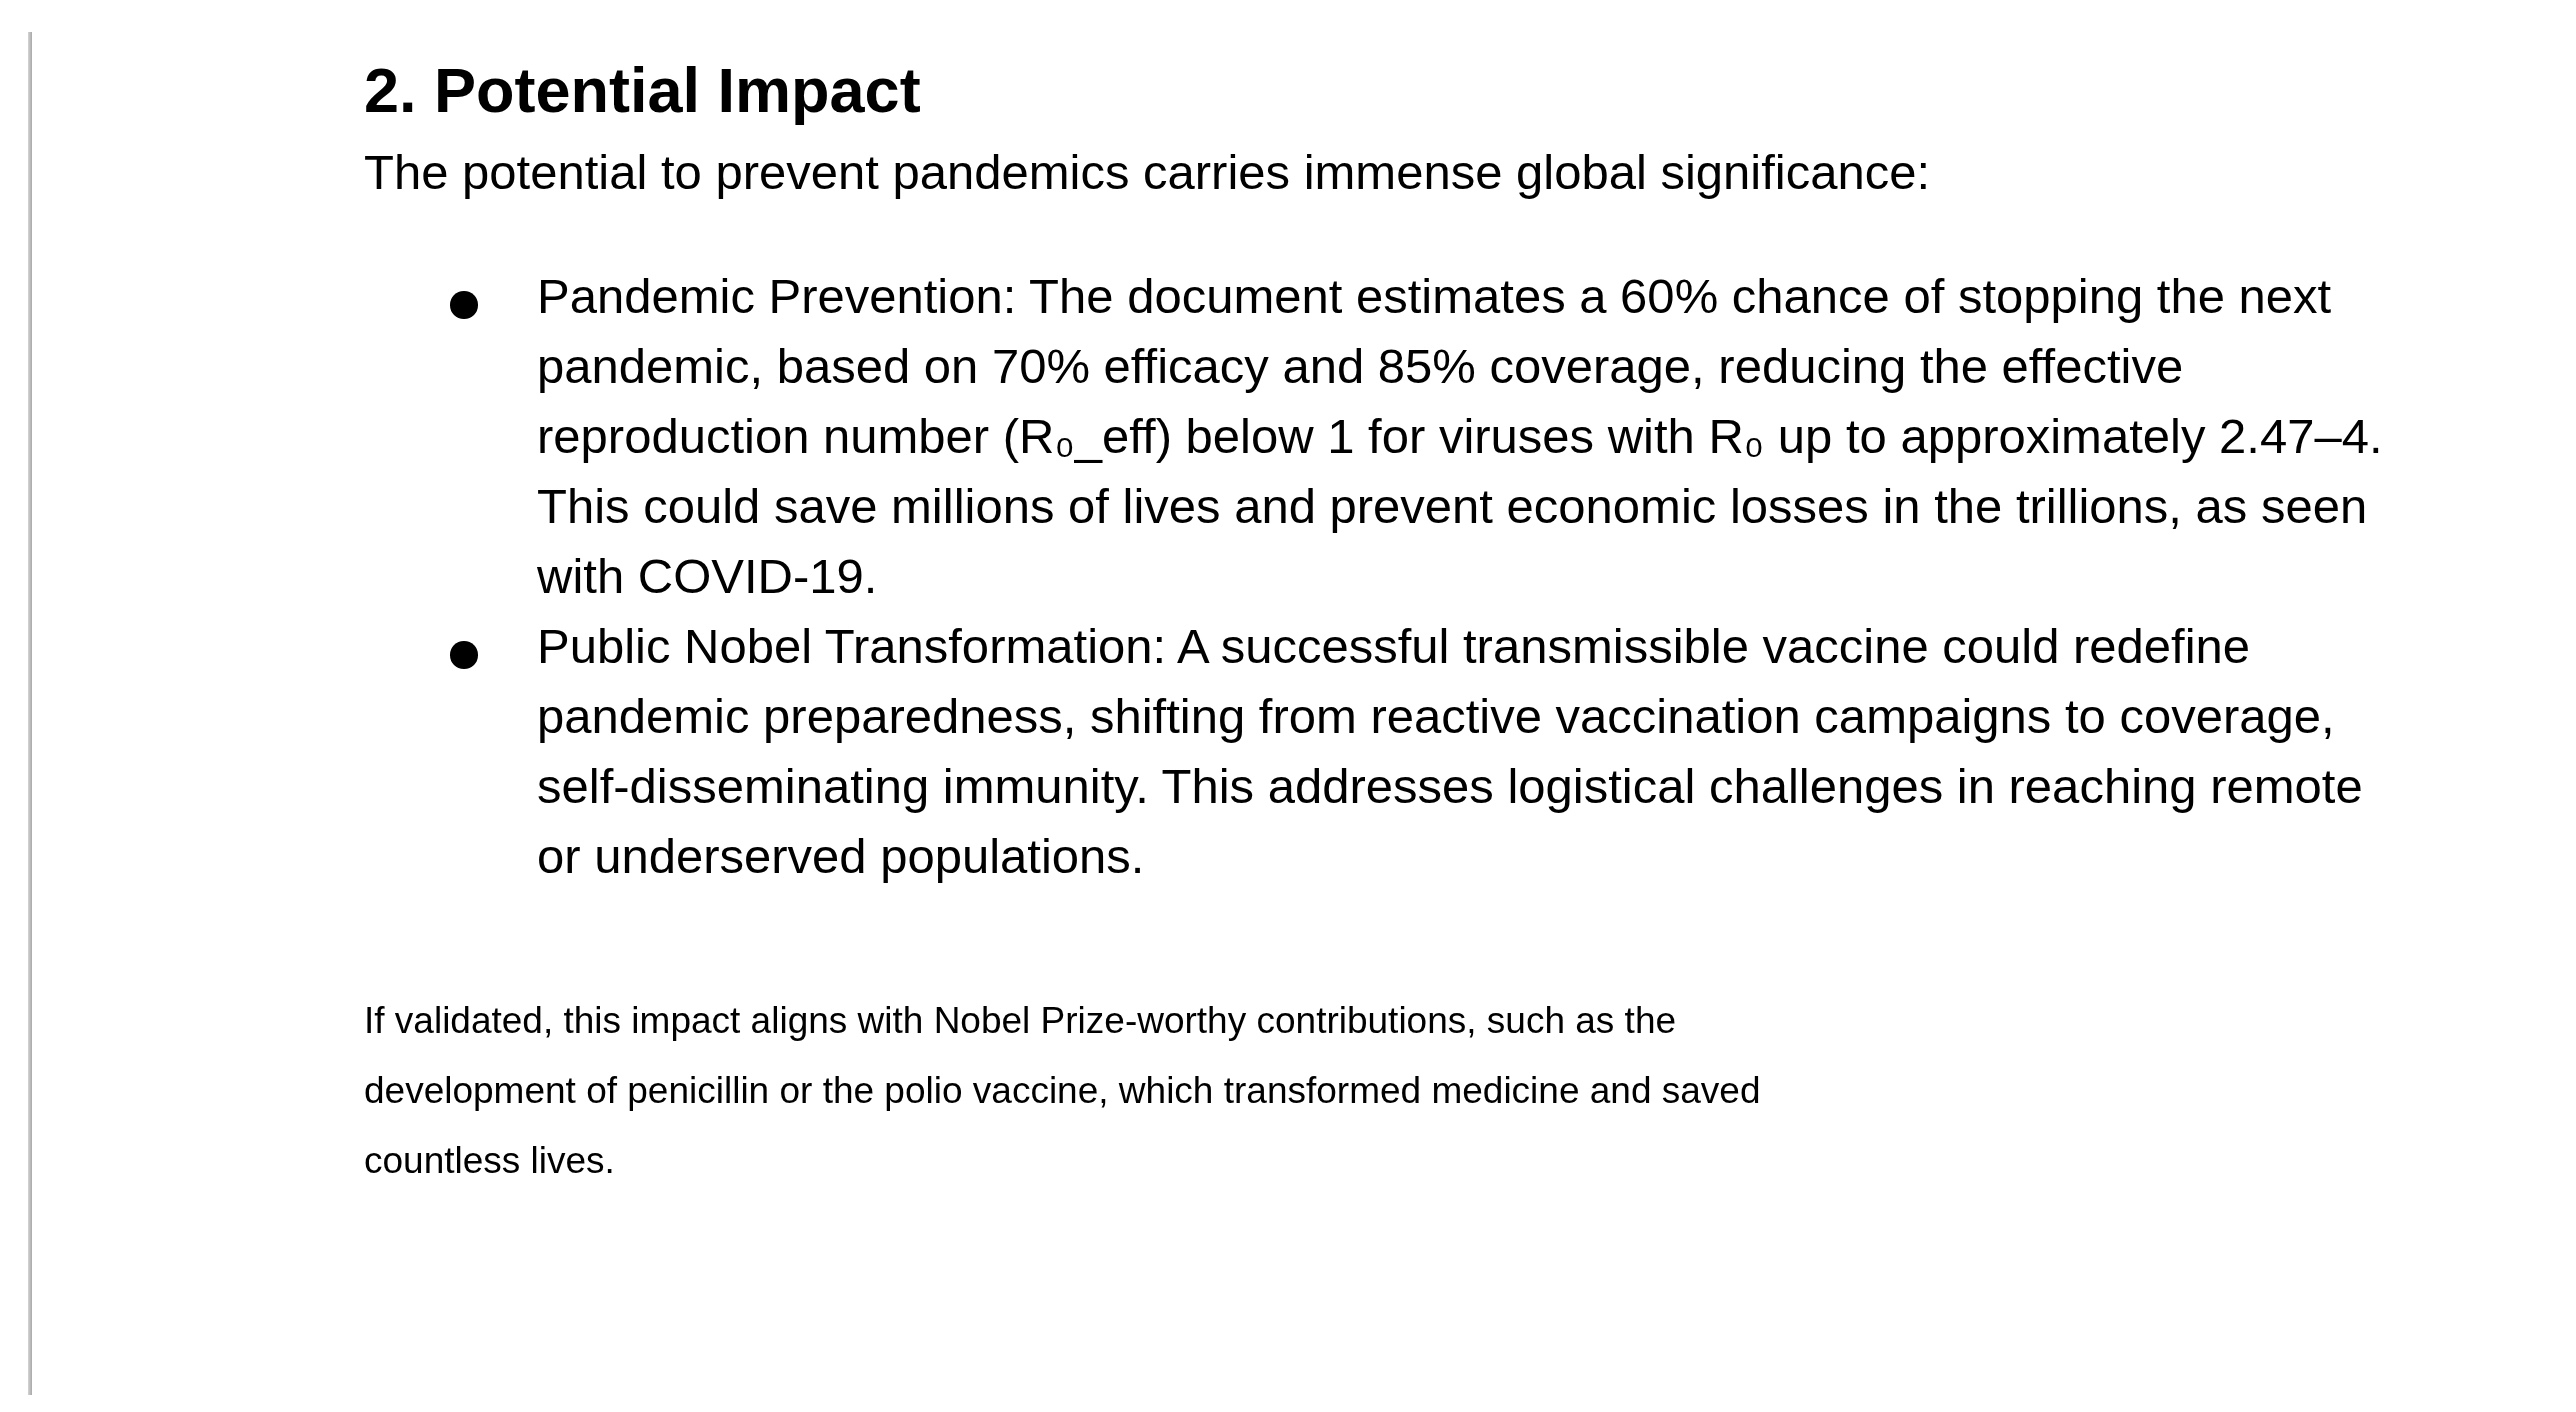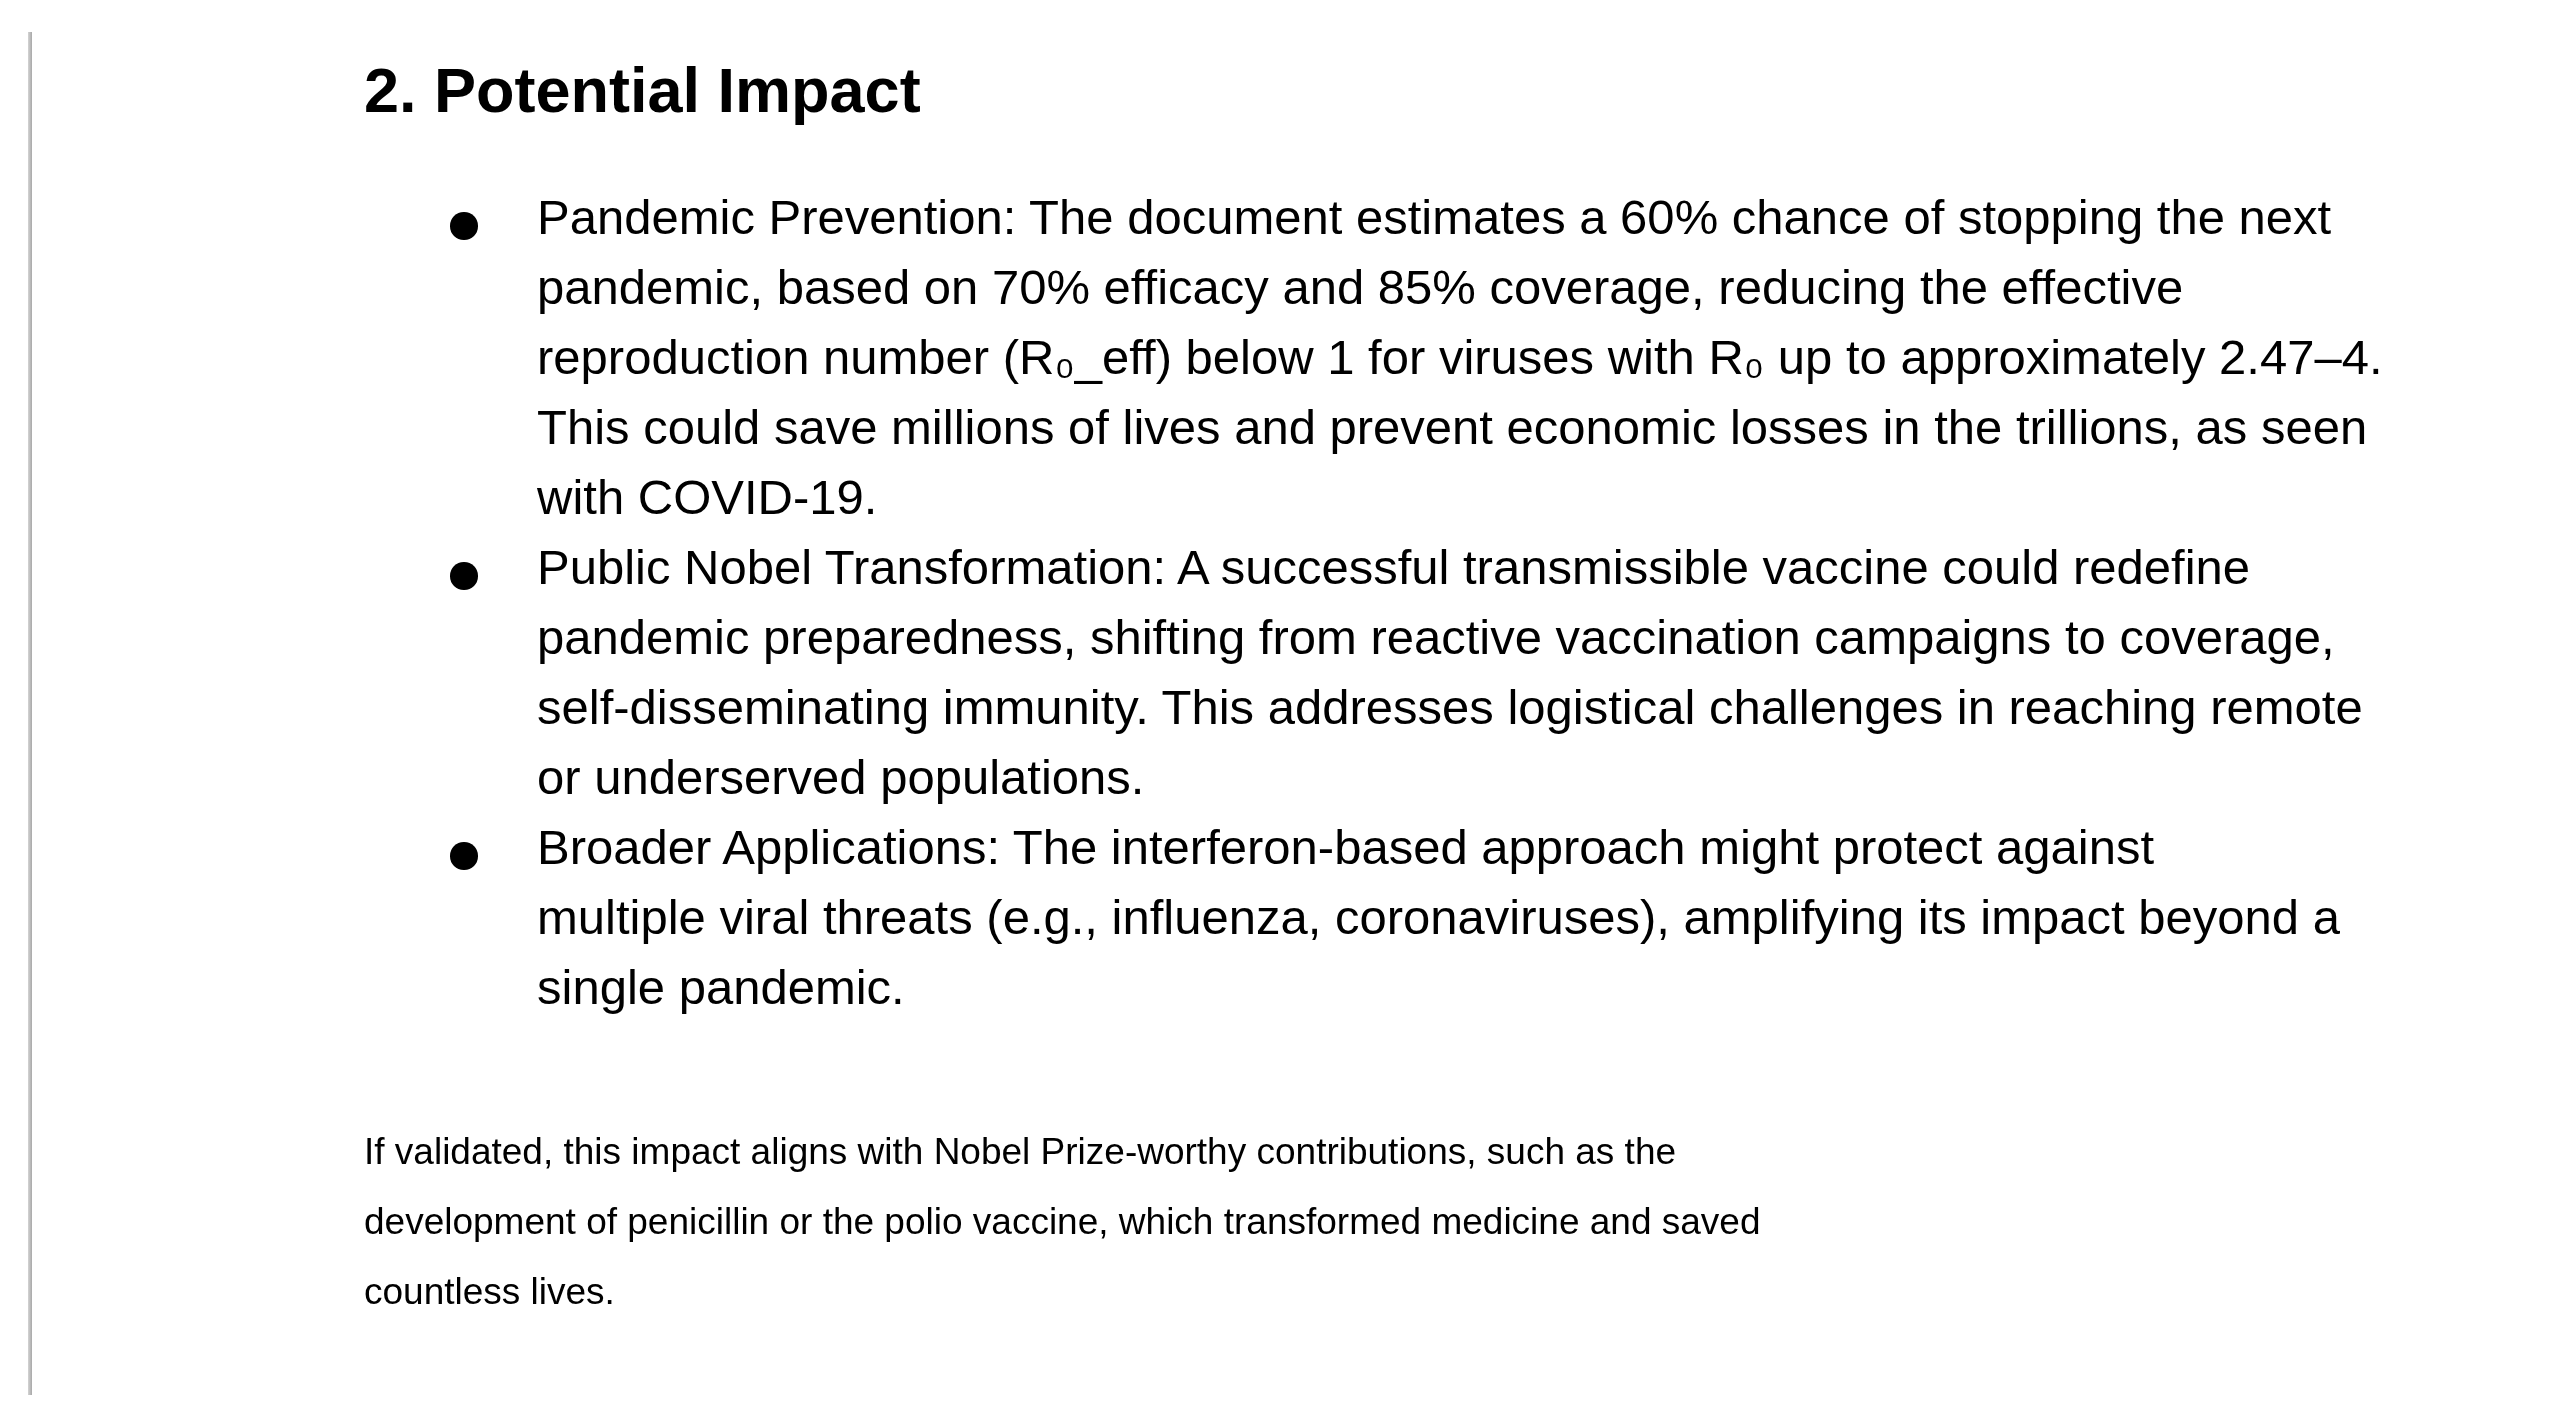--- a/index.html
+++ b/index.html
@@ -70,43 +70,38 @@
 </style>
 </head>
 <body>
 
 <div class="page">
   <div class="edge-line"></div>
   <div class="content">
 
     <h2 class="heading">2. Potential Impact</h2>
 
+    <p class="intro">The potential to prevent pandemics carries immense global significance:</p>
 
     <ul class="impact-list">
       <li>
         <span class="bullet-dot"></span>
         <span class="bullet-title">Pandemic Prevention</span><span class="bullet-text">: The document estimates a 60% chance of stopping the next
 pandemic, based on 70% efficacy and 85% coverage, reducing the effective
 reproduction number (R₀_eff) below 1 for viruses with R₀ up to approximately 2.47–4.
 This could save millions of lives and prevent economic losses in the trillions, as seen
 with COVID-19.</span>
       </li>
       <li>
         <span class="bullet-dot"></span>
         <span class="bullet-title">Public Nobel Transformation</span><span class="bullet-text">: A successful transmissible vaccine could redefine
 pandemic preparedness, shifting from reactive vaccination campaigns to coverage,
 self-disseminating immunity. This addresses logistical challenges in reaching remote
 or underserved populations.</span>
       </li>
-      <li>
-        <span class="bullet-dot"></span>
-        <span class="bullet-title">Broader Applications</span><span class="bullet-text">: The interferon-based approach might protect against
-multiple viral threats (e.g., influenza, coronaviruses), amplifying its impact beyond a
-single pandemic.</span>
-      </li>
     </ul>
 
     <p class="closing">If validated, this impact aligns with Nobel Prize-worthy contributions, such as the
 development of penicillin or the polio vaccine, which transformed medicine and saved
 countless lives.</p>
 
   </div>
 </div>
 
 

